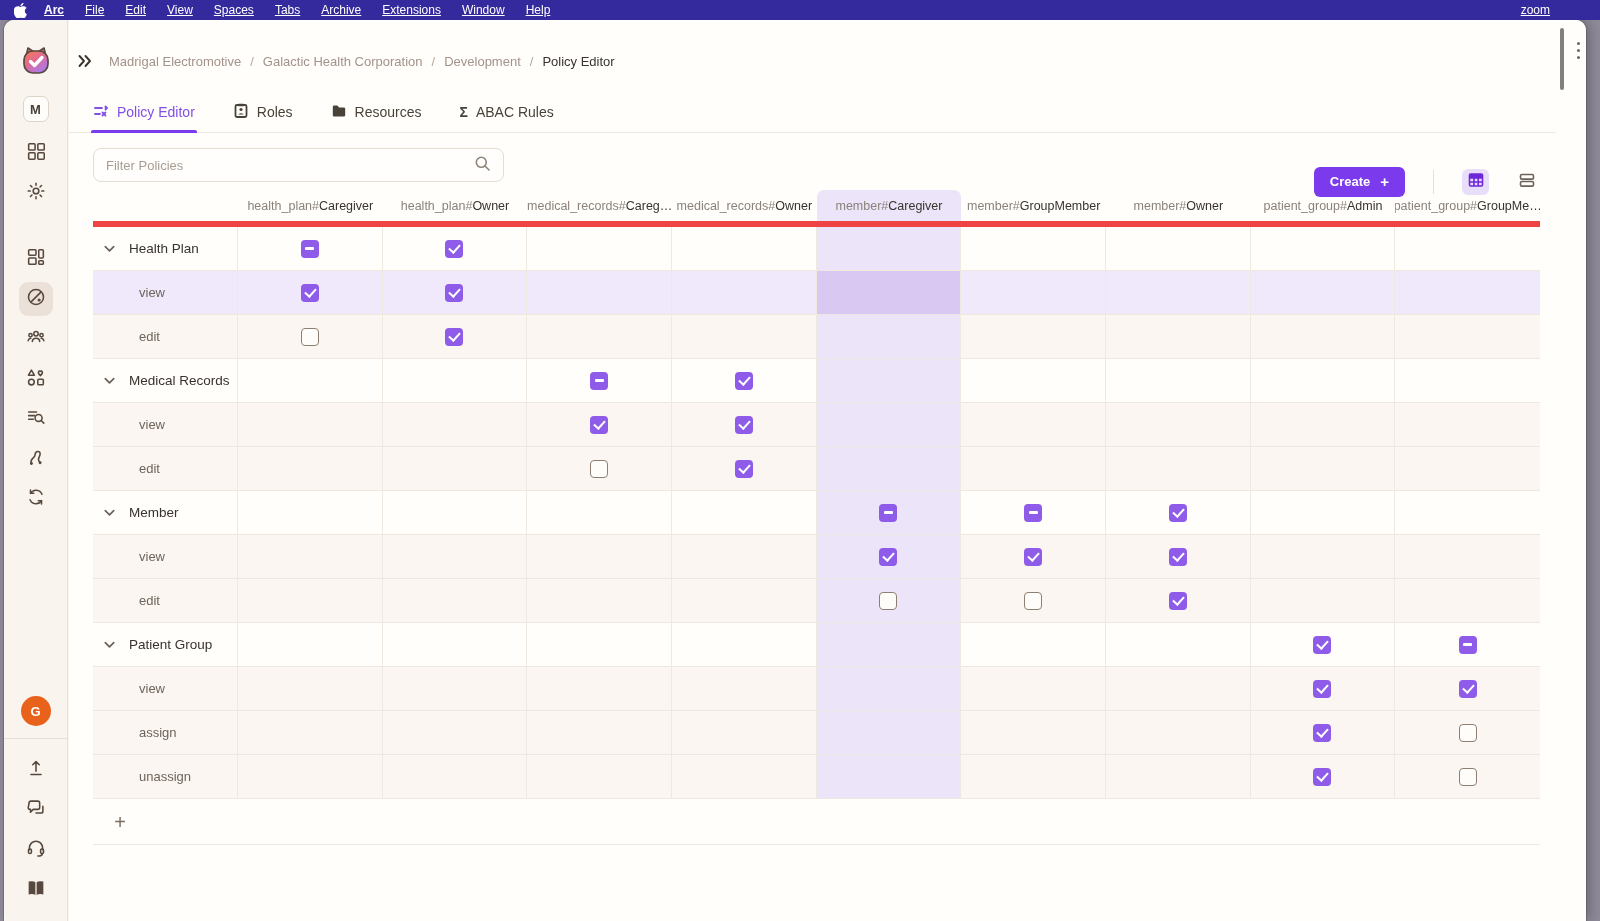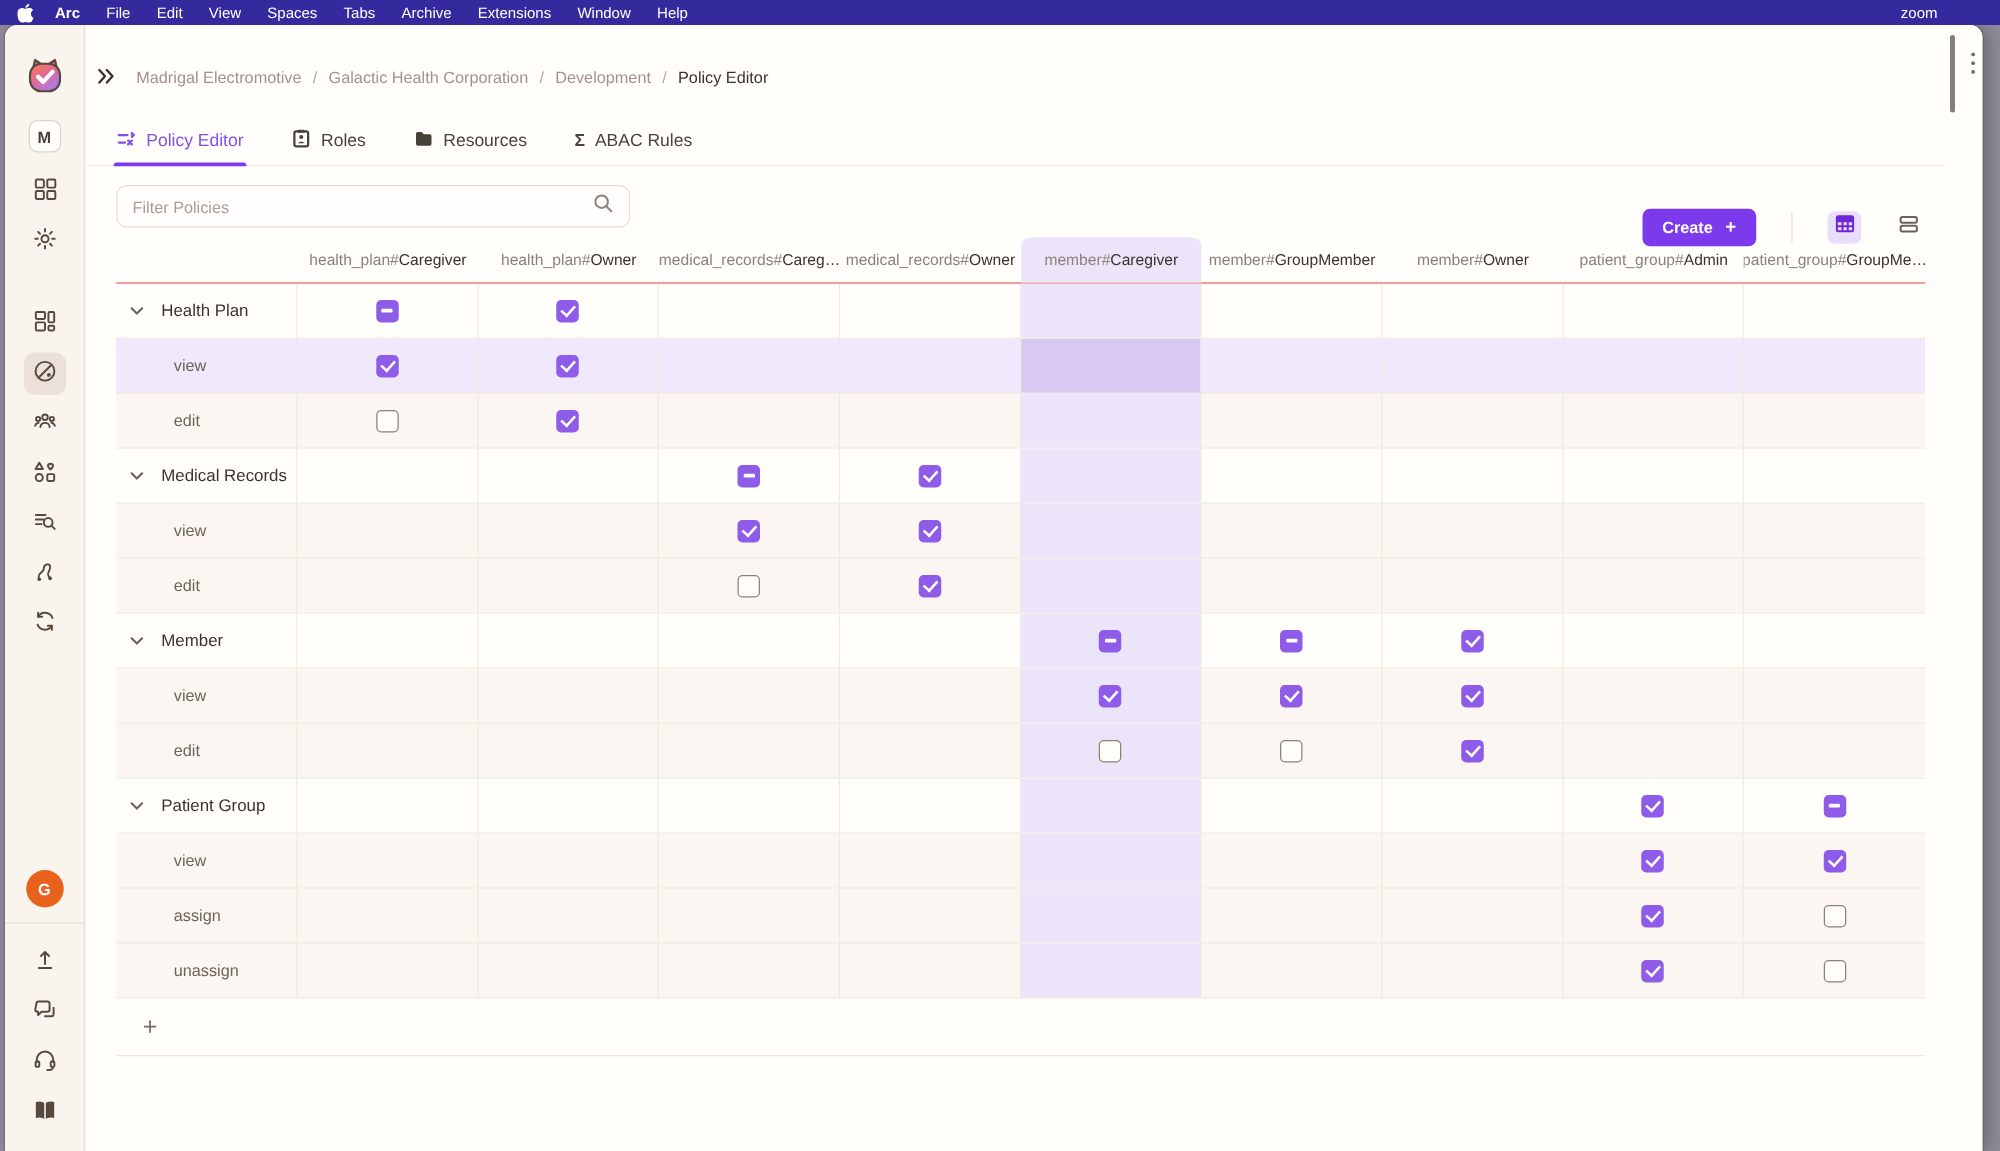--- a/index.html
+++ b/index.html
@@ -2,21 +2,21 @@
 <html><head>
 <meta charset="utf-8">
 <style>
   * { margin:0; padding:0; box-sizing:border-box; }
   html,body { width:1600px; height:921px; overflow:hidden;
     font-family:"Liberation Sans", sans-serif; background:#8f8b9a; }
 
   
   .menubar { position:absolute; left:0; top:0; width:1600px; height:20px;
     background:#352a9d; color:#fff; display:flex; align-items:center;
-    font-size:12px; padding:0 14px; z-index:50; }
+    font-size:12px; padding:0 14px; z-index:50;text-decoration:underline; }
   .menubar .apple { width:14px; height:14px; margin-right:16px; display:flex; align-items:center; }
   .menubar .mitem { margin-right:21px; white-space:nowrap; }
   .menubar .mitem.bold { font-weight:bold; }
   .menubar .mspacer { flex:1; }
   .menubar .mright { margin-right:36px; }
 
   
   .window { position:absolute; left:4px; top:20px; width:1582px; height:901px;
     background:#f9f4ee; border-radius:10px 10px 0 0; overflow:hidden;
     box-shadow:0 0 0 1px rgba(0,0,0,.15), 4px 0 14px rgba(0,0,0,.25); }
@@ -91,21 +91,21 @@
   .vtoggle.inactive svg { stroke:#6b635a; }
 
   
   .ptable { position:absolute; left:24px; top:170px; width:1447px;
     font-size:13px; color:#4a4339; }
   .tr { display:grid; grid-template-columns:145px repeat(9,1fr); }
   .tr > div { border-right:1px solid #f0e9e1; position:relative;
     display:flex; align-items:center; justify-content:center; }
   .tr > div:last-child { border-right:none; }
   .tr { border-bottom:1px solid #efe8e0; }
-  .tr.head { height:37px; border-bottom:1px solid #ef4444;text-align:center; }
+  .tr.head { height:37px; border-bottom:6px solid #ef4444;text-align:center; }
   .tr.head > div { border-right:none; }
   .tr.group { height:44px; background:#fffefb; }
   .tr.action { height:44px; background:#fbf6f1; }
   .tr.rowhl  { background:#f0e9fb; }
   .th { font-size:12.5px; white-space:nowrap; overflow:hidden; }
   .th .res { color:#8b837a; }
   .th .role { color:#39332e; }
   .th.hl { background:#ece4f8; border-radius:7px 7px 0 0; }
   .cell.hl { background:#ece4f8; }
   .tr.rowhl .cell.hl { background:#d9c8f1; }

